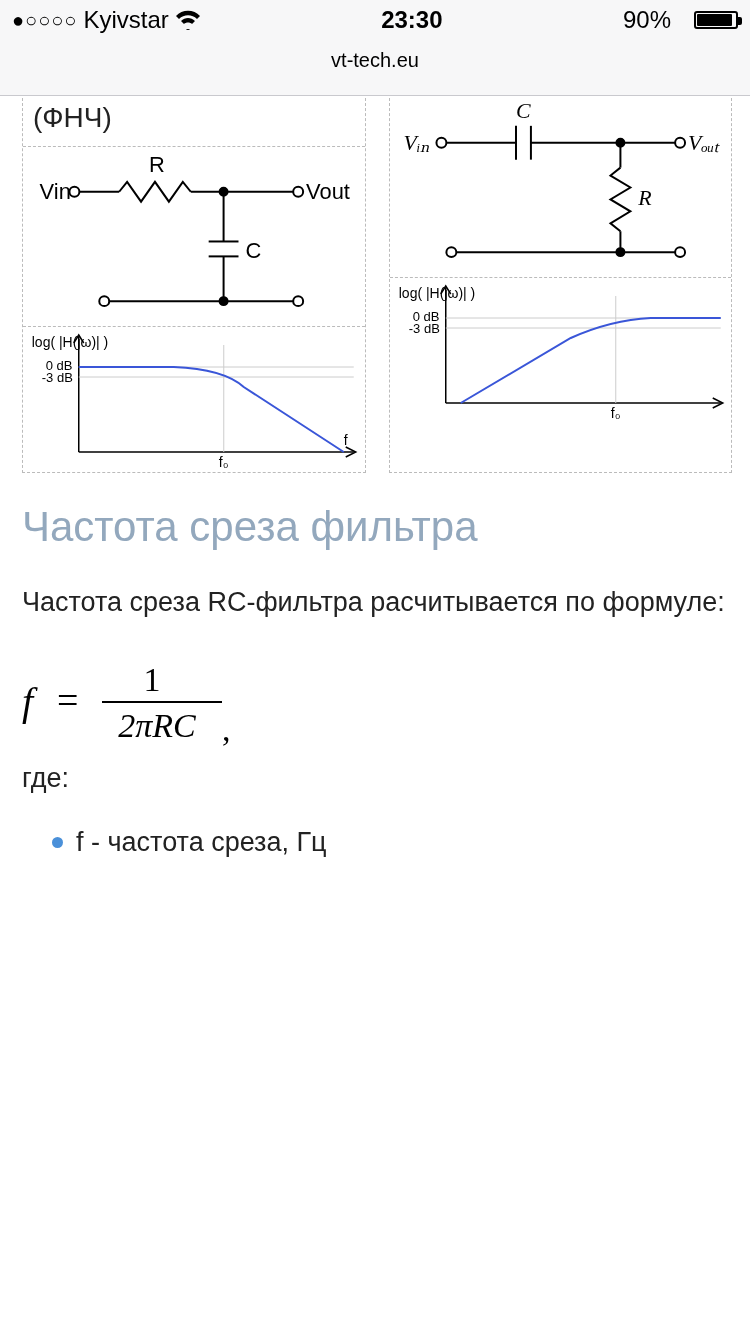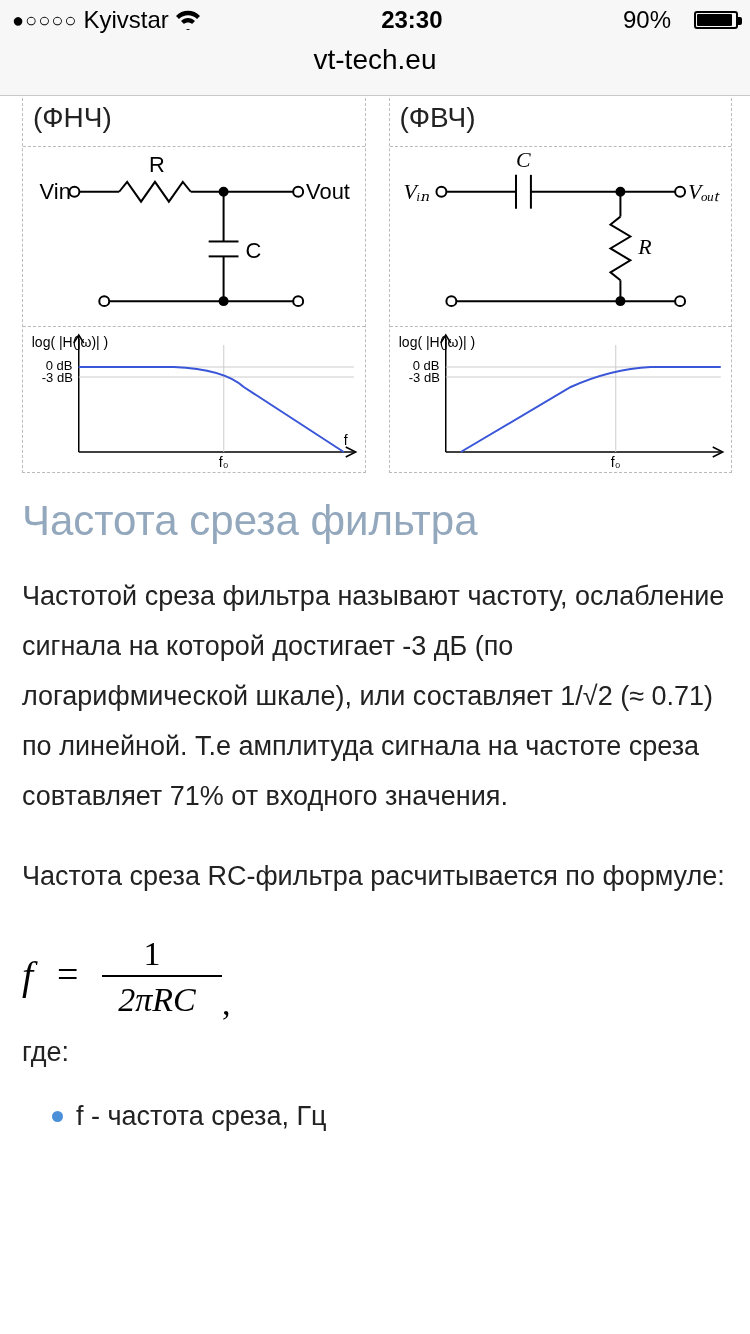--- a/index.html
+++ b/index.html
@@ -31,21 +31,21 @@
   .battery::after {
     content: ""; position: absolute; right: -6px; top: 4px; width: 4px; height: 8px;
     background: #000; border-radius: 0 2px 2px 0;
   }
   .battery-fill { position: absolute; left: 1px; top: 1px; bottom: 1px; width: 88%; background: #000; border-radius:1px;}
   .nav-bar {
     height: 56px;
     background: #f7f7f8;
     border-bottom: 1px solid #c9c9ce;
     text-align: center;
-    font-size: 28px;
+    font-size: 20px;
     color: #000;
     line-height: 40px;
   }
   .content {
     padding: 0 18px 0 22px;
     background: #fff;
   }
   .filters-row {
     display: flex;
     gap: 23px;
@@ -71,21 +71,21 @@
   .filter-plot {
     height: 145px;
     position: relative;
   }
   svg { display: block; }
 
   .heading {
     color: #93a8bd;
     font-size: 42px;
     font-weight: 400;
-    margin: 24px 0 26px;
+    margin: 30px 0 26px;
   }
   .para {
     font-size: 27px;
     line-height: 50px;
     color: #222;
     margin-bottom: 30px;
   }
   .formula {
     margin: 10px 0 16px 0;
     height: 90px;
@@ -185,21 +185,20 @@
           <text x="8" y="20" font-size="14"><tspan>log( |H(jω)| )</tspan></text>
           <text x="22" y="43" font-size="13"><tspan>0 dB</tspan></text>
           <text x="18" y="55" font-size="13"><tspan>-3 dB</tspan></text>
           <text x="320" y="118" font-size="14"><tspan>f</tspan></text>
           <text x="195" y="140" font-size="14"><tspan>f₀</tspan></text>
         </svg>
       </div>
     </div>
 
     <div class="filter-col">
-      <div class="filter-head">(ФВЧ)</div>
       <div class="filter-schem">
         <svg width="100%" height="100%" viewBox="0 0 340 180">
           <g stroke="#000" stroke-width="2" fill="none">
             <circle cx="50" cy="45" r="5"></circle>
             <line x1="55" y1="45" x2="125" y2="45"></line>
 
             <line x1="125" y1="28" x2="125" y2="62"></line>
             <line x1="140" y1="28" x2="140" y2="62"></line>
             <line x1="140" y1="45" x2="285" y2="45"></line>
             <circle cx="290" cy="45" r="5"></circle>
@@ -236,21 +235,20 @@
           <text x="22" y="43" font-size="13"><tspan>0 dB</tspan></text>
           <text x="18" y="55" font-size="13"><tspan>-3 dB</tspan></text>
           <text x="220" y="140" font-size="14"><tspan>f₀</tspan></text>
         </svg>
       </div>
     </div>
   </div>
 
   <h2 class="heading">Частота среза фильтра</h2>
 
-  <p class="para">Частотой среза фильтра называют частоту, ослабление сигнала на которой достигает -3 дБ (по логарифмической шкале), или составляет 1/√2 (≈ 0.71) по линейной. Т.е амплитуда сигнала на частоте среза совтавляет 71% от входного значения.</p>
 
   <p class="para">Частота среза RC-фильтра расчитывается по формуле:</p>
 
   <div class="formula">
     <svg width="260" height="90" viewBox="0 0 260 90">
       <text x="0" y="58" font-size="40" font-style="italic" font-family="serif"><tspan>f</tspan></text>
       <text x="35" y="56" font-size="38" font-family="serif"><tspan>=</tspan></text>
       <text x="130" y="34" font-size="34" font-family="serif" text-anchor="middle"><tspan>1</tspan></text>
       <line x1="80" y1="45" x2="200" y2="45" stroke="#000" stroke-width="2"></line>
       <text x="135" y="80" font-size="34" font-style="italic" font-family="serif" text-anchor="middle"><tspan>2πRC</tspan></text>

